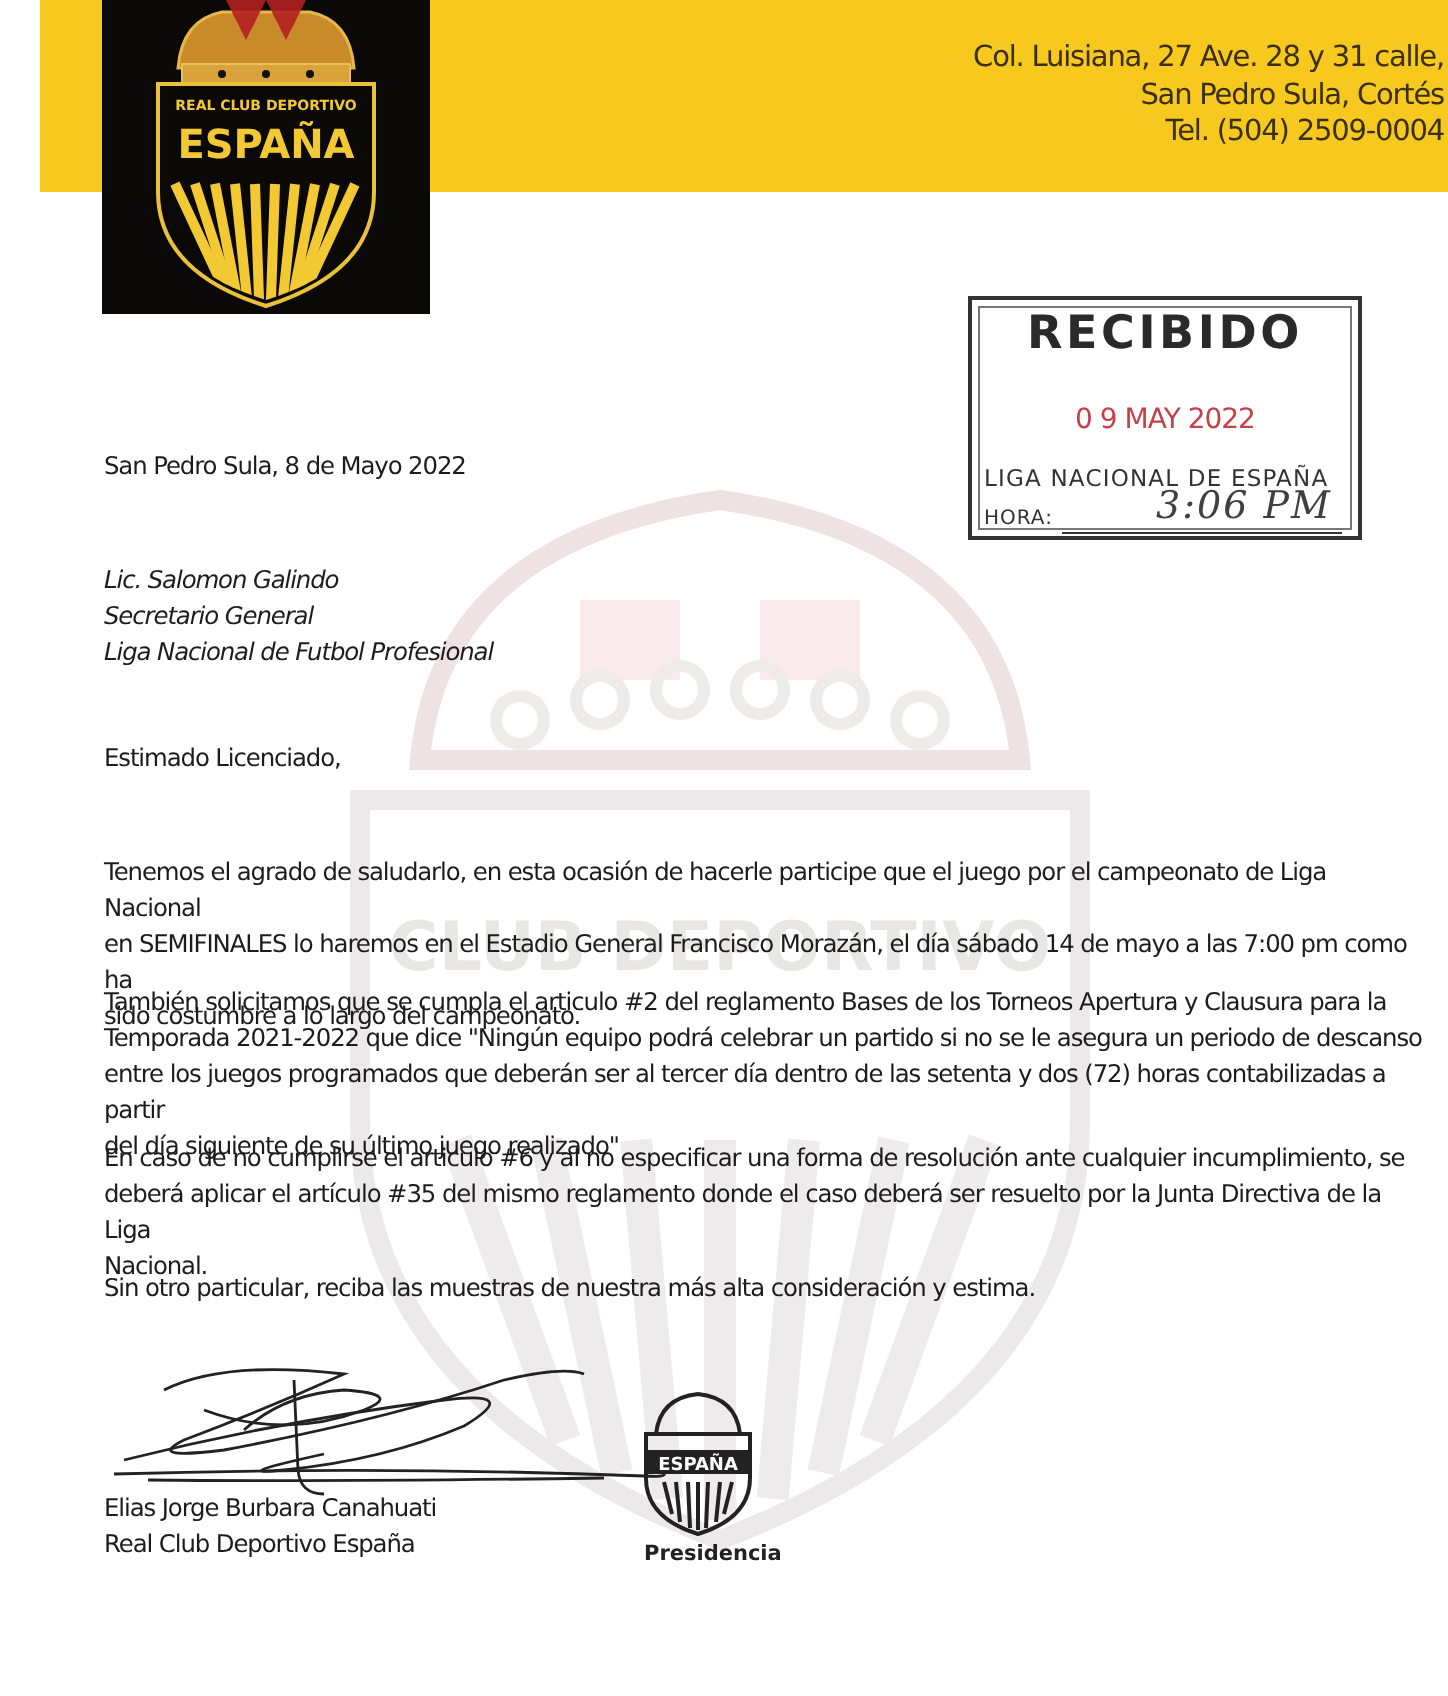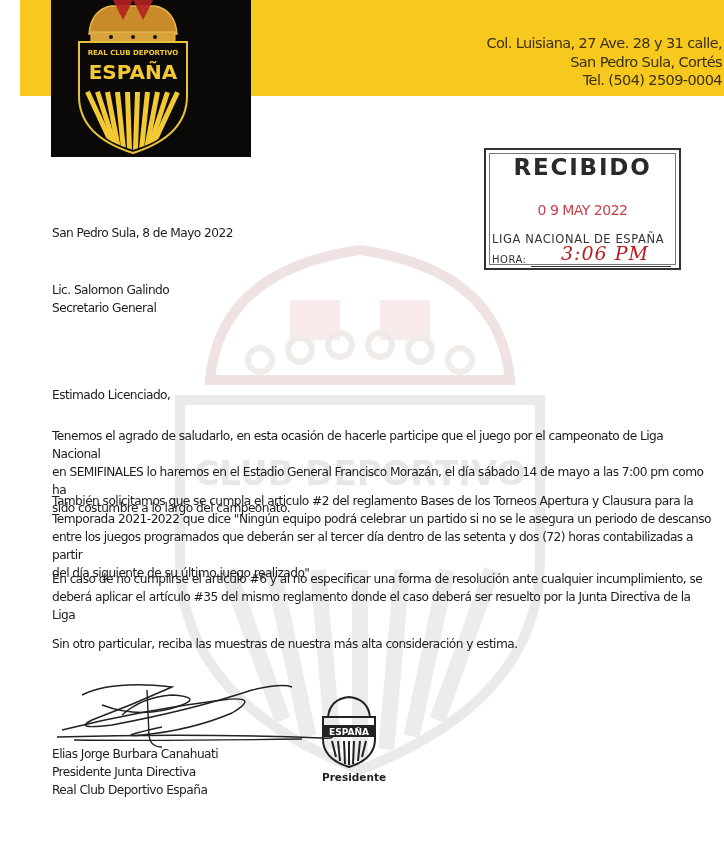--- a/index.html
+++ b/index.html
@@ -9,25 +9,24 @@
     font-family: "Liberation Sans", sans-serif;
     color: #1c1c1c;
   }
   .header-band {
     position: absolute; left: 20px; top: 0; width: 704px; height: 96px;
     background: #f7c81d;
   }
   .logo-box {
     position: absolute; left: 51px; top: 0; width: 164px; height: 157px;
     background: #0b0907;
-    padding-left: 36px;
   }
   .logo-box svg { position: absolute; left: 0; top: 0; }
   .address {
-    position: absolute; right: 2px; top: 34px; text-align: right;
+    position: absolute; right: 2px; top: 20px; text-align: right;
     font-size: 14.5px; line-height: 18.5px; color: #3a2f10;
     font-family: "DejaVu Sans", sans-serif; letter-spacing: -0.6px;
   }
   .address div { white-space: nowrap; }
 
   .stamp {
     position: absolute; left: 484px; top: 148px; width: 197px; height: 122px;
     border: 2px solid #333; box-sizing: border-box; background: transparent; padding-left: 36px;
   }
   .stamp-inner { position: absolute; left: 3px; top: 3px; right: 3px; bottom: 3px; border: 1px solid #777; }
@@ -45,22 +44,22 @@
     position: absolute; left: 6px; right: 2px; top: 82px; text-align: left;
     font-family: "DejaVu Sans", sans-serif; font-size: 11.5px; color: #333;
     letter-spacing: 0.6px; white-space: nowrap;
   }
   .stamp-hora {
     position: absolute; left: 6px; top: 104px;
     font-family: "DejaVu Sans", sans-serif; font-size: 10px; color: #333; letter-spacing: 0.5px;
   }
   .stamp-line { position: absolute; left: 45px; right: 8px; top: 116px; border-top: 1.5px solid #333; }
   .stamp-time {
-    position: absolute; left: 75px; top: 92px;
-    font-family: "DejaVu Serif", serif; font-style: italic; font-size: 19px; color: #b91c1c;
+    position: absolute; left: 92px; top: 92px;
+    font-family: "DejaVu Serif", serif; font-style: italic; font-size: 19px; color: #404040;
     letter-spacing: 1px;
   }
 
   .watermark { position: absolute; left: 150px; top: 230px; opacity: 0.13; }
 
   .letter {
     position: absolute; left: 52px; top: 0; width: 660px;
     font-family: "DejaVu Sans", sans-serif; font-size: 12.2px; line-height: 18px;
     letter-spacing: -0.55px; color: #1c1c1c;
   }
@@ -151,50 +150,51 @@
     <rect x="244" y="340" width="16" height="180" transform="rotate(5 252 340)"></rect>
     <rect x="289" y="340" width="16" height="170" transform="rotate(12 297 340)"></rect>
     <rect x="334" y="340" width="16" height="160" transform="rotate(20 342 340)"></rect>
   </g>
   <text x="210" y="255" text-anchor="middle" font-family="DejaVu Sans, sans-serif" font-size="34" font-weight="bold" fill="#5a4a4a">CLUB DEPORTIVO</text>
 </svg>
 
 <div class="letter">
   <div class="blk" style="top:224px;">San Pedro Sula, 8 de Mayo 2022</div>
 
-  <div class="blk" style="top:281px;">
+  <div class="blk" style="top:281px;font-style:italic;">
     <div>Lic. Salomon Galindo</div>
     <div>Secretario General</div>
-  </div>
-
-  <div class="blk" style="top:370px;margin-top:16px;">Estimado Licenciado,</div>
+    <div>Liga Nacional de Futbol Profesional</div>
+  </div>
+
+  <div class="blk" style="top:370px;">Estimado Licenciado,</div>
 
   <div class="blk" style="top:427px;">
     <div class="p">Tenemos el agrado de saludarlo, en esta ocasión de hacerle participe que el juego por el campeonato de Liga Nacional</div>
     <div class="p">en SEMIFINALES lo haremos en el Estadio General Francisco Morazán, el día sábado 14 de mayo a las 7:00 pm como ha</div>
     <div class="p">sido costumbre a lo largo del campeonato.</div>
   </div>
 
   <div class="blk" style="top:492px;">
     <div class="p">También solicitamos que se cumpla el articulo #2 del reglamento Bases de los Torneos Apertura y Clausura para la</div>
     <div class="p">Temporada 2021-2022 que dice "Ningún equipo podrá celebrar un partido si no se le asegura un periodo de descanso</div>
     <div class="p">entre los juegos programados que deberán ser al tercer día dentro de las setenta y dos (72) horas contabilizadas a partir</div>
     <div class="p">del día siguiente de su último juego realizado"</div>
   </div>
 
   <div class="blk" style="top:570px;">
     <div class="p">En caso de no cumplirse el articulo #6 y al no especificar una forma de resolución ante cualquier incumplimiento, se</div>
     <div class="p">deberá aplicar el artículo #35 del mismo reglamento donde el caso deberá ser resuelto por la Junta Directiva de la Liga</div>
+    <div class="p">Nacional.</div>
   </div>
 
   <div class="blk" style="top:635px;">Sin otro particular, reciba las muestras de nuestra más alta consideración y estima.</div>
 
   <div class="blk" style="top:745px;">
     <div>Elias Jorge Burbara Canahuati</div>
-    <div>Presidente Junta Directiva</div>
     <div>Real Club Deportivo España</div>
   </div>
 </div>
 
 <svg class="sig" width="290" height="75" viewBox="0 0 290 75">
   <g fill="none" stroke="#222" stroke-width="1.4">
     <path d="M30 20 Q60 5 120 12 Q80 30 40 45 Q20 55 60 50 Q140 35 200 15 Q230 8 240 12"></path>
     <path d="M10 55 Q90 35 170 25 Q210 20 180 38 Q140 55 90 60 Q60 63 110 52"></path>
     <path d="M50 30 Q90 45 130 30 Q150 22 120 20 Q90 22 70 40"></path>
     <path d="M95 15 L97 60 Q98 72 110 72"></path>
@@ -211,13 +211,13 @@
   <g stroke="#222" stroke-width="2">
     <line x1="14" y1="46" x2="18" y2="62"></line>
       <line x1="20" y1="46" x2="22" y2="66"></line>
     <line x1="26" y1="46" x2="27" y2="69"></line>
       <line x1="31" y1="46" x2="31" y2="70"></line>
     <line x1="36" y1="46" x2="35" y2="69"></line>
       <line x1="42" y1="46" x2="40" y2="66"></line>
     <line x1="48" y1="46" x2="44" y2="62"></line>
   </g>
 </svg>
-<div class="seal-label">Presidente</div>
+<div class="seal-label">Presidencia</div>
 
 </body></html>

